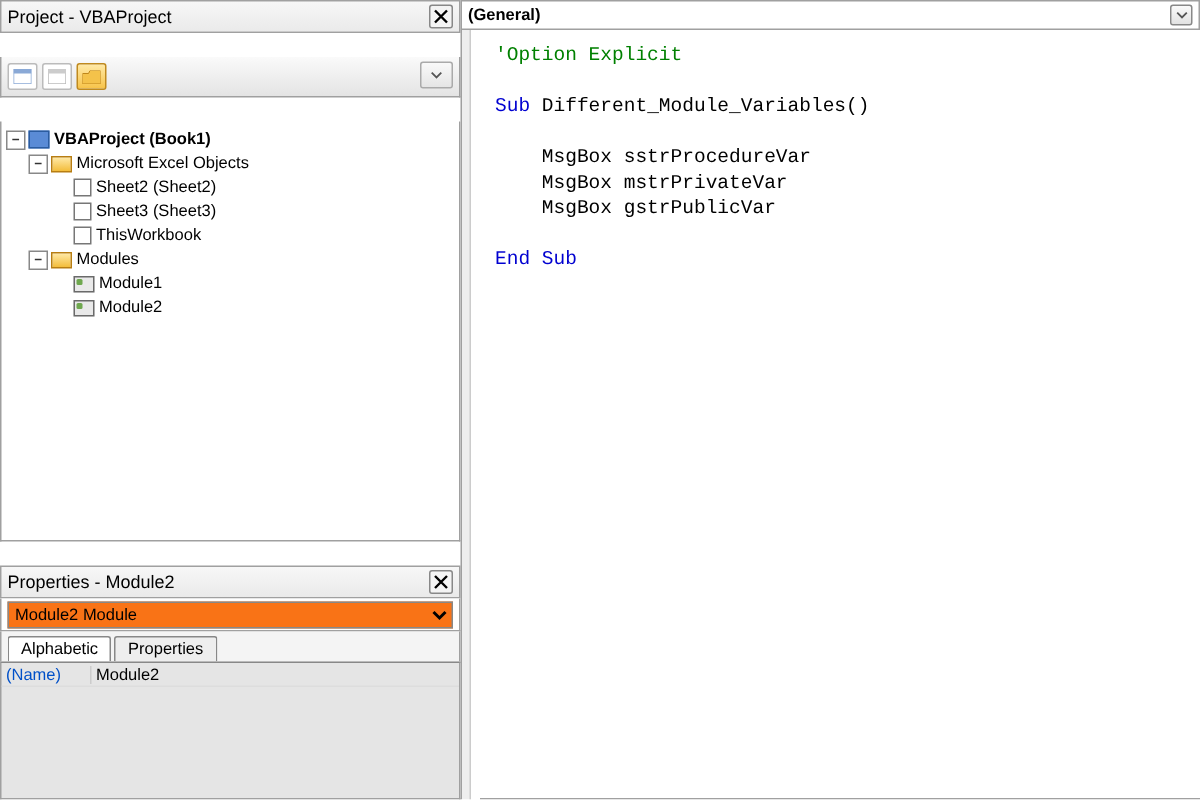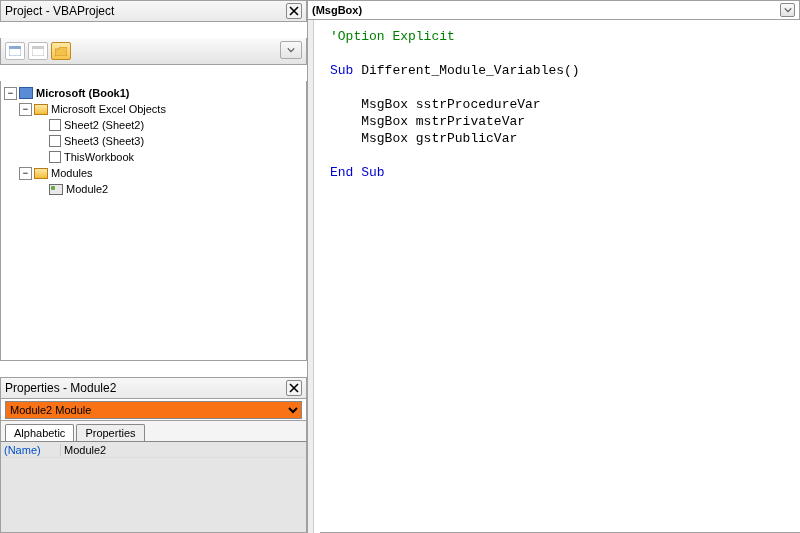--- a/index.html
+++ b/index.html
@@ -221,21 +221,21 @@
           <path d="M1 3 L5 7 L9 3" fill="none" stroke="#555" stroke-width="1.5"></path>
         </svg>
     </div>
   </div>
 
   <div class="tree-wrap">
     <div class="tree">
       <div class="tree-row l1">
         <div class="tw">−</div>
         <div class="proj-ico"></div>
-        <span class="bold">Microsoft (Book1)</span>
+        <span class="bold">VBAProject (Book1)</span>
       </div>
       <div class="tree-row l2">
         <div class="tw">−</div>
         <div class="fold-ico"></div>
         <span>Microsoft Excel Objects</span>
       </div>
       <div class="tree-row l4">
         <div class="sheet-ico"></div>
         <span>Sheet2 (Sheet2)</span>
       </div>
@@ -244,20 +244,24 @@
         <span>Sheet3 (Sheet3)</span>
       </div>
       <div class="tree-row l4">
         <div class="sheet-ico"></div>
         <span>ThisWorkbook</span>
       </div>
       <div class="tree-row l2">
         <div class="tw">−</div>
         <div class="fold-ico"></div>
         <span>Modules</span>
+      </div>
+      <div class="tree-row l4">
+        <div class="mod-ico"></div>
+        <span>Module1</span>
       </div>
       <div class="tree-row l4">
         <div class="mod-ico"></div>
         <span>Module2</span>
       </div>
     </div>
   </div>
 
   <div class="props-panel">
     <div class="panel-hdr">
@@ -282,21 +286,21 @@
         <div class="prop-name">(Name)</div>
         <div class="prop-val">Module2</div>
       </div>
     </div>
   </div>
 </div>
 
 <div class="right-col">
   <div class="code-hdr">
     <div class="combo">
-      <span>(MsgBox)</span>
+      <span>(General)</span>
       <div class="combo-arrow">
         <svg class="chev" viewBox="0 0 10 10">
             <path d="M1 3 L5 7 L9 3" fill="none" stroke="#555" stroke-width="1.5"></path>
           </svg>
       </div>
     </div>
   </div>
   <div class="code-row">
     <div class="margin-strip"></div>
     <div class="code-body"><span class="c-comment">'Option Explicit</span>

